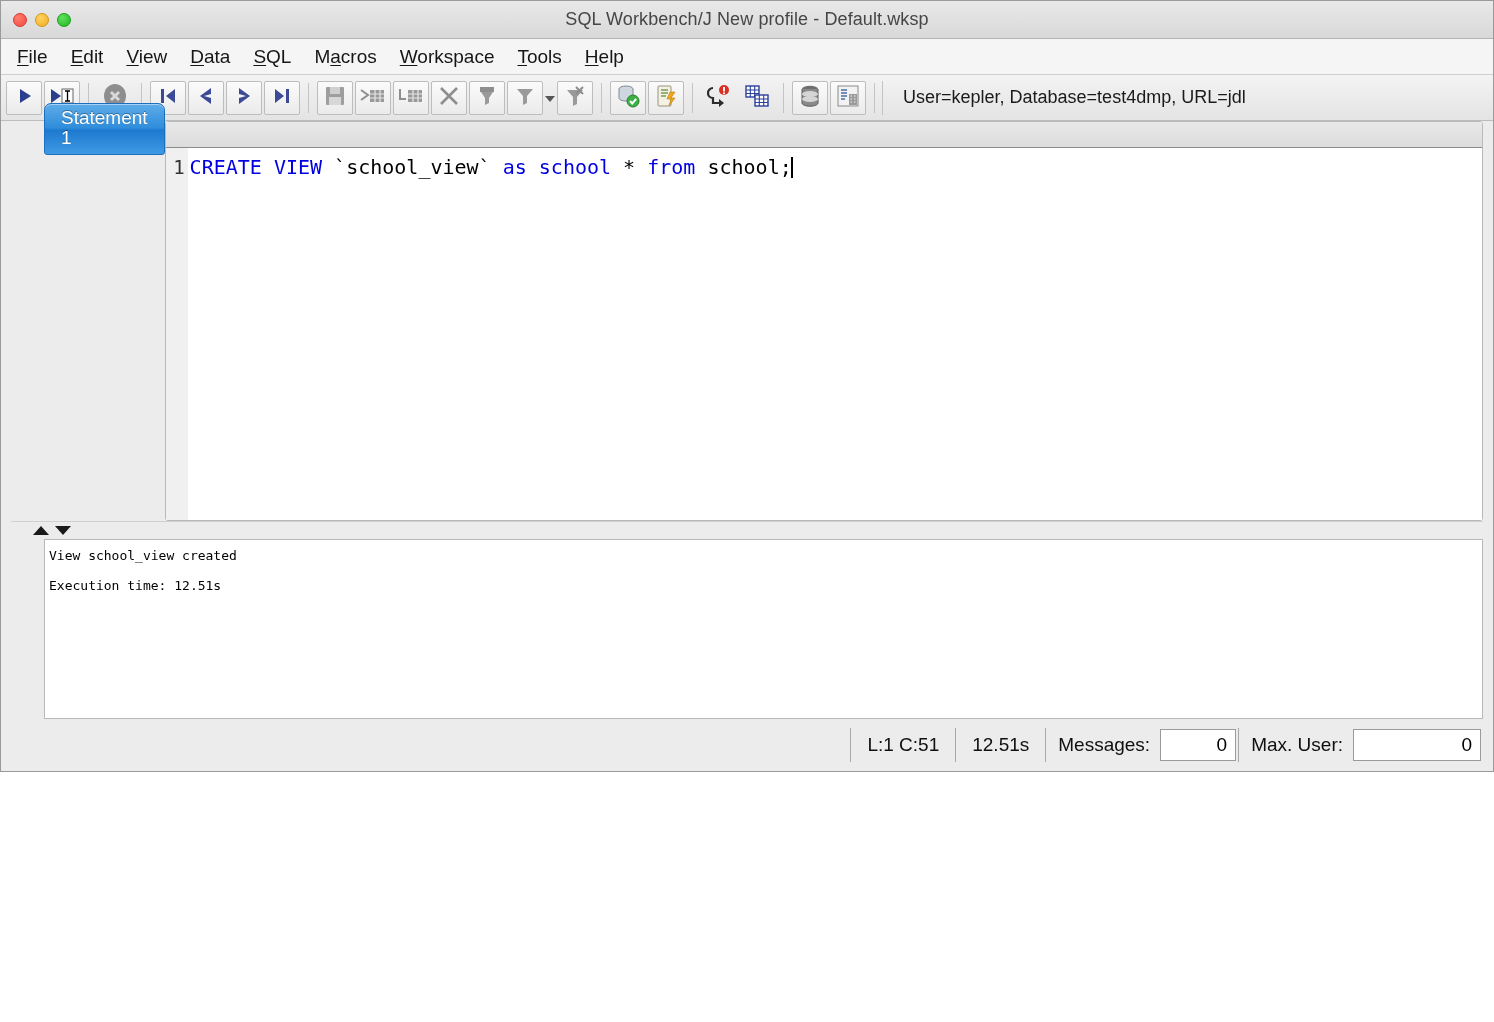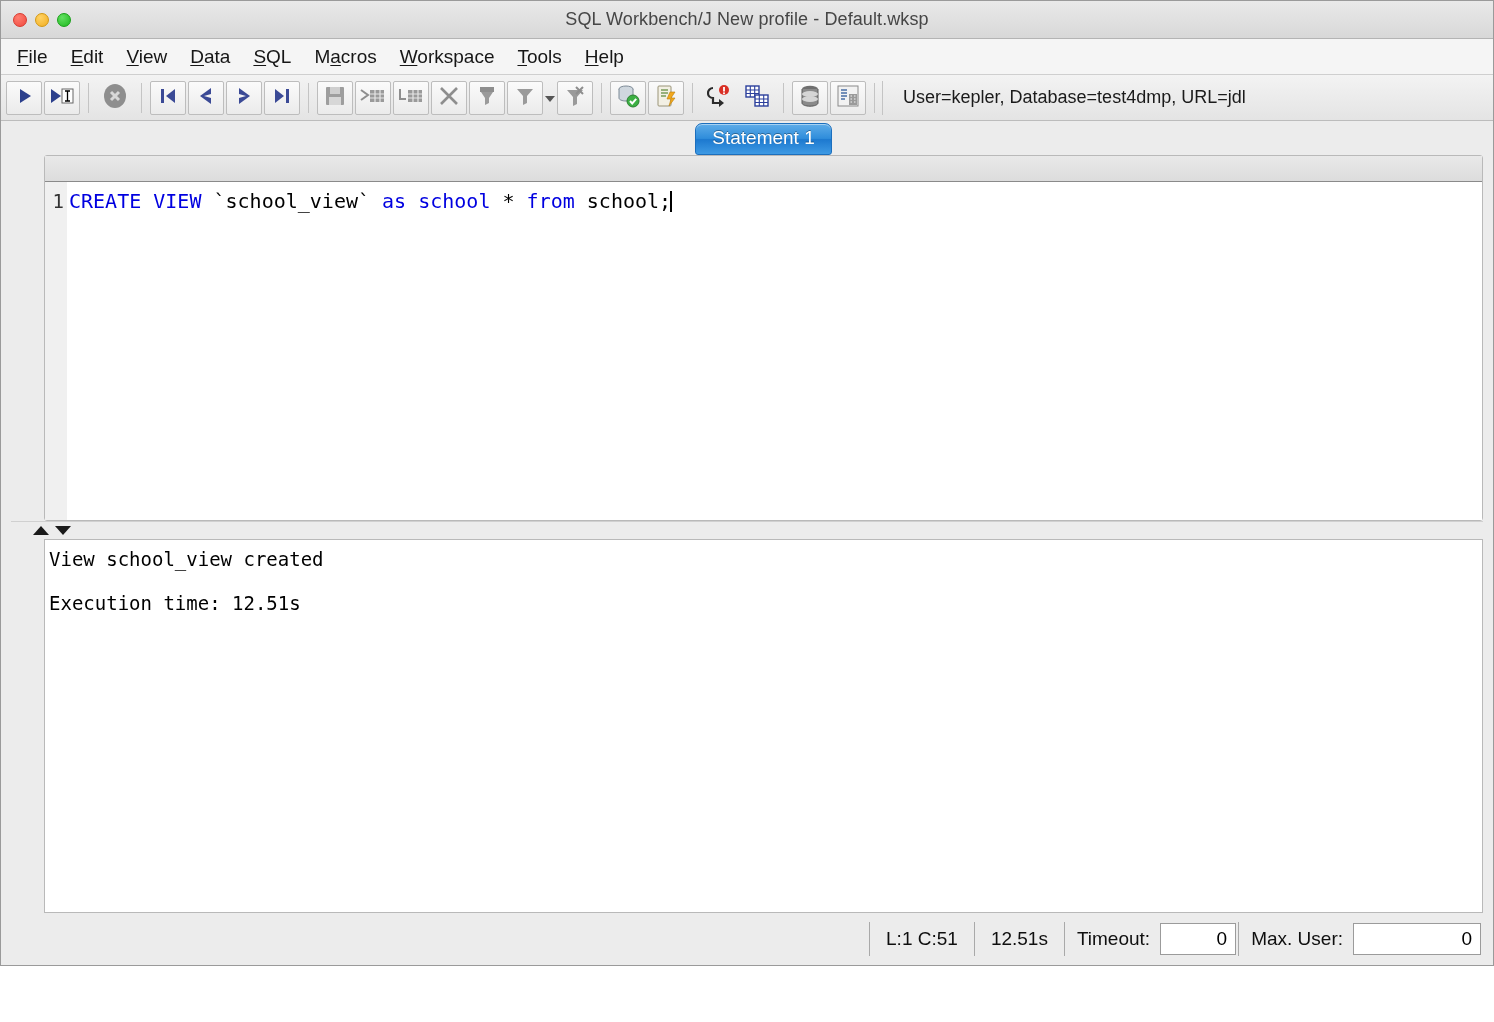--- a/index.html
+++ b/index.html
@@ -4,21 +4,21 @@
 <style>
   * { box-sizing: border-box; }
   html, body {
     margin: 0; padding: 0;
     width: 1494px; height: 1022px;
     overflow: hidden;
     background: #ffffff;
     font-family: "Liberation Sans", sans-serif;
   }
   .window {
-    width: 1494px; height: 966px;
+    width: 1494px; height: 772px;
     position: relative;
     display: flex; flex-direction: column;
     background: #84cc16;
     border: 1px solid #9a9a9a;
   }
 
   
   .titlebar {
     height: 38px; flex: 0 0 38px;
     position: relative;
@@ -79,21 +79,21 @@
   }
   .tb-caret { width: 12px; height: 34px; display:flex; align-items:center; justify-content:center; }
 
   
   .body-area {
     flex: 1 1 auto; display: flex; flex-direction: column;
     padding: 0 10px 0 10px; background: #ececec;
     min-height: 0;
   }
 
-  .panel { display: flex; flex-direction: column; min-height: 0; padding-left: 33px; }
+  .panel { display: flex; min-height: 0; padding-left: 33px; }
   .tabstrip {
     height: 34px; flex: 0 0 34px;
     display: flex; align-items: flex-end; justify-content: center;
     position: relative;
   }
   .tab {
     background: linear-gradient(to bottom,#5eace8 0%, #2f8ddb 48%, #1d79cf 52%, #3e9ae4 100%);
     color: #ffffff; font-size: 19px;
     padding: 4px 16px 6px 16px;
     border-radius: 7px 7px 3px 3px;
@@ -146,21 +146,21 @@
   }
   .tri { width: 0; height: 0; }
   .tri.up   { border-left: 8px solid transparent; border-right: 8px solid transparent; border-bottom: 9px solid #1a1a1a; }
   .tri.down { border-left: 8px solid transparent; border-right: 8px solid transparent; border-top: 9px solid #1a1a1a; }
 
   .msg-inner {
     flex: 1 1 auto; min-height: 0;
     background: #fff; border: 1px solid #b9b9b9;
     margin: 0;
     font-family: "DejaVu Sans Mono", monospace;
-    font-size: 19px; color: #000;
+    font-size: 13px; color: #000;
     padding: 8px 0 0 4px;
     white-space: pre-wrap; overflow: hidden;
   }
 
   
   .statusbar {
     height: 52px; flex: 0 0 52px;
     background: #ececec;
     display: flex; align-items: center; justify-content: flex-end;
     padding: 0 12px 0 0; gap: 2px;
@@ -428,20 +428,20 @@
 Execution time: 12.51s</div>
     </div>
   </div>
 
   <div class="statusbar">
     <div class="sb-div"></div>
     <div class="sb-cell">L:1 C:51</div>
     <div class="sb-div"></div>
     <div class="sb-cell">12.51s</div>
     <div class="sb-div"></div>
-    <div class="sb-label">Timeout:</div>
+    <div class="sb-label">Messages:</div>
     <div class="sb-input">0</div>
     <div class="sb-div"></div>
     <div class="sb-label">Max. User:</div>
     <div class="sb-input wide">0</div>
   </div>
 
 </div>
 
 </body></html>

